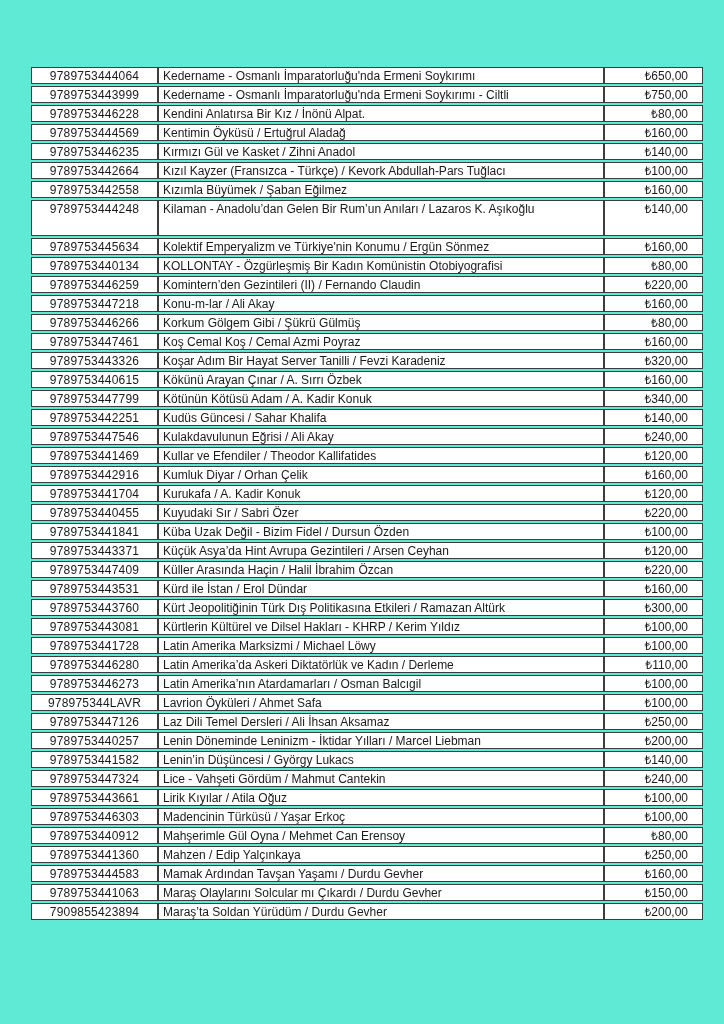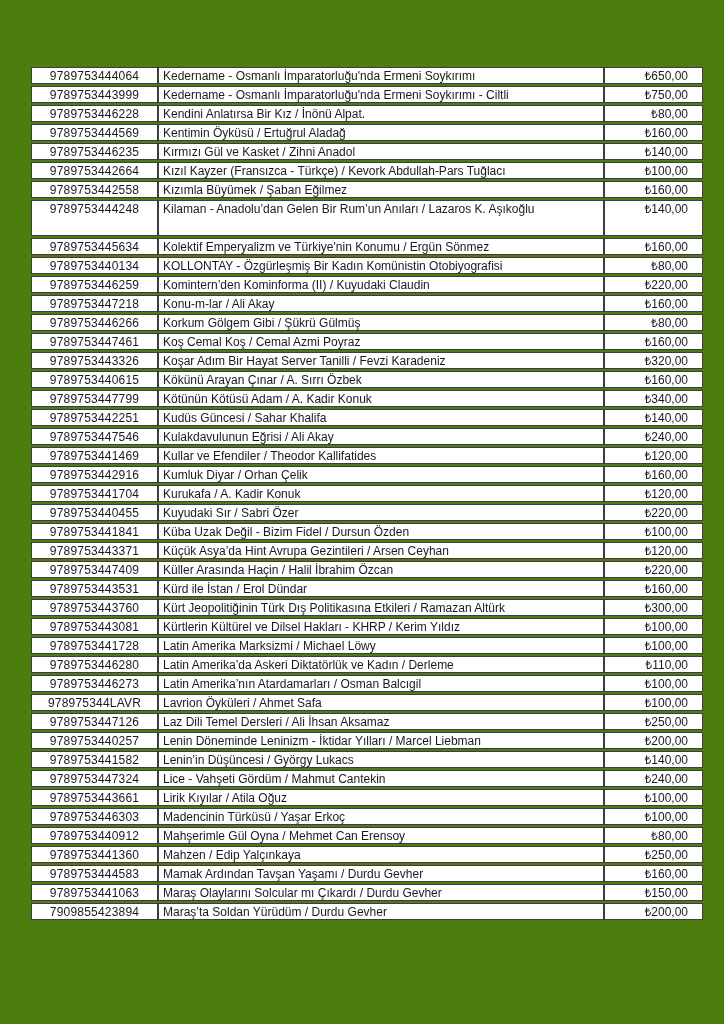--- a/index.html
+++ b/index.html
@@ -10,21 +10,21 @@
   body {
     width: 724px;
     height: 1024px;
     font-family: "Liberation Sans", sans-serif;
     color: #1a1a1a;
   }
   .sheet {
     position: relative;
     width: 724px;
     height: 1024px;
-    background: #4d7c0f;
+    background: #5eead4;
     overflow: hidden;
   }
   table.price-list {
     position: absolute;
     left: 31px;
     top: 65px;
     width: 672px;
     table-layout: fixed;
     border-collapse: separate;
     border-spacing: 0 2px;
@@ -111,21 +111,21 @@
           <td class="title">Kolektif Emperyalizm ve Türkiye'nin Konumu / Ergün Sönmez</td>
           <td class="price">₺160,00</td>
         </tr>
         <tr>
           <td class="isbn">9789753440134</td>
           <td class="title">KOLLONTAY - Özgürleşmiş Bir Kadın Komünistin Otobiyografisi</td>
           <td class="price">₺80,00</td>
         </tr>
         <tr>
           <td class="isbn">9789753446259</td>
-          <td class="title">Komintern’den Kominforma (II) / Kuyudaki Claudin</td>
+          <td class="title">Komintern’den Gezintileri (II) / Fernando Claudin</td>
           <td class="price">₺220,00</td>
         </tr>
         <tr>
           <td class="isbn">9789753447218</td>
           <td class="title">Konu-m-lar / Ali Akay</td>
           <td class="price">₺160,00</td>
         </tr>
         <tr>
           <td class="isbn">9789753446266</td>
           <td class="title">Korkum Gölgem Gibi / Şükrü Gülmüş</td>

